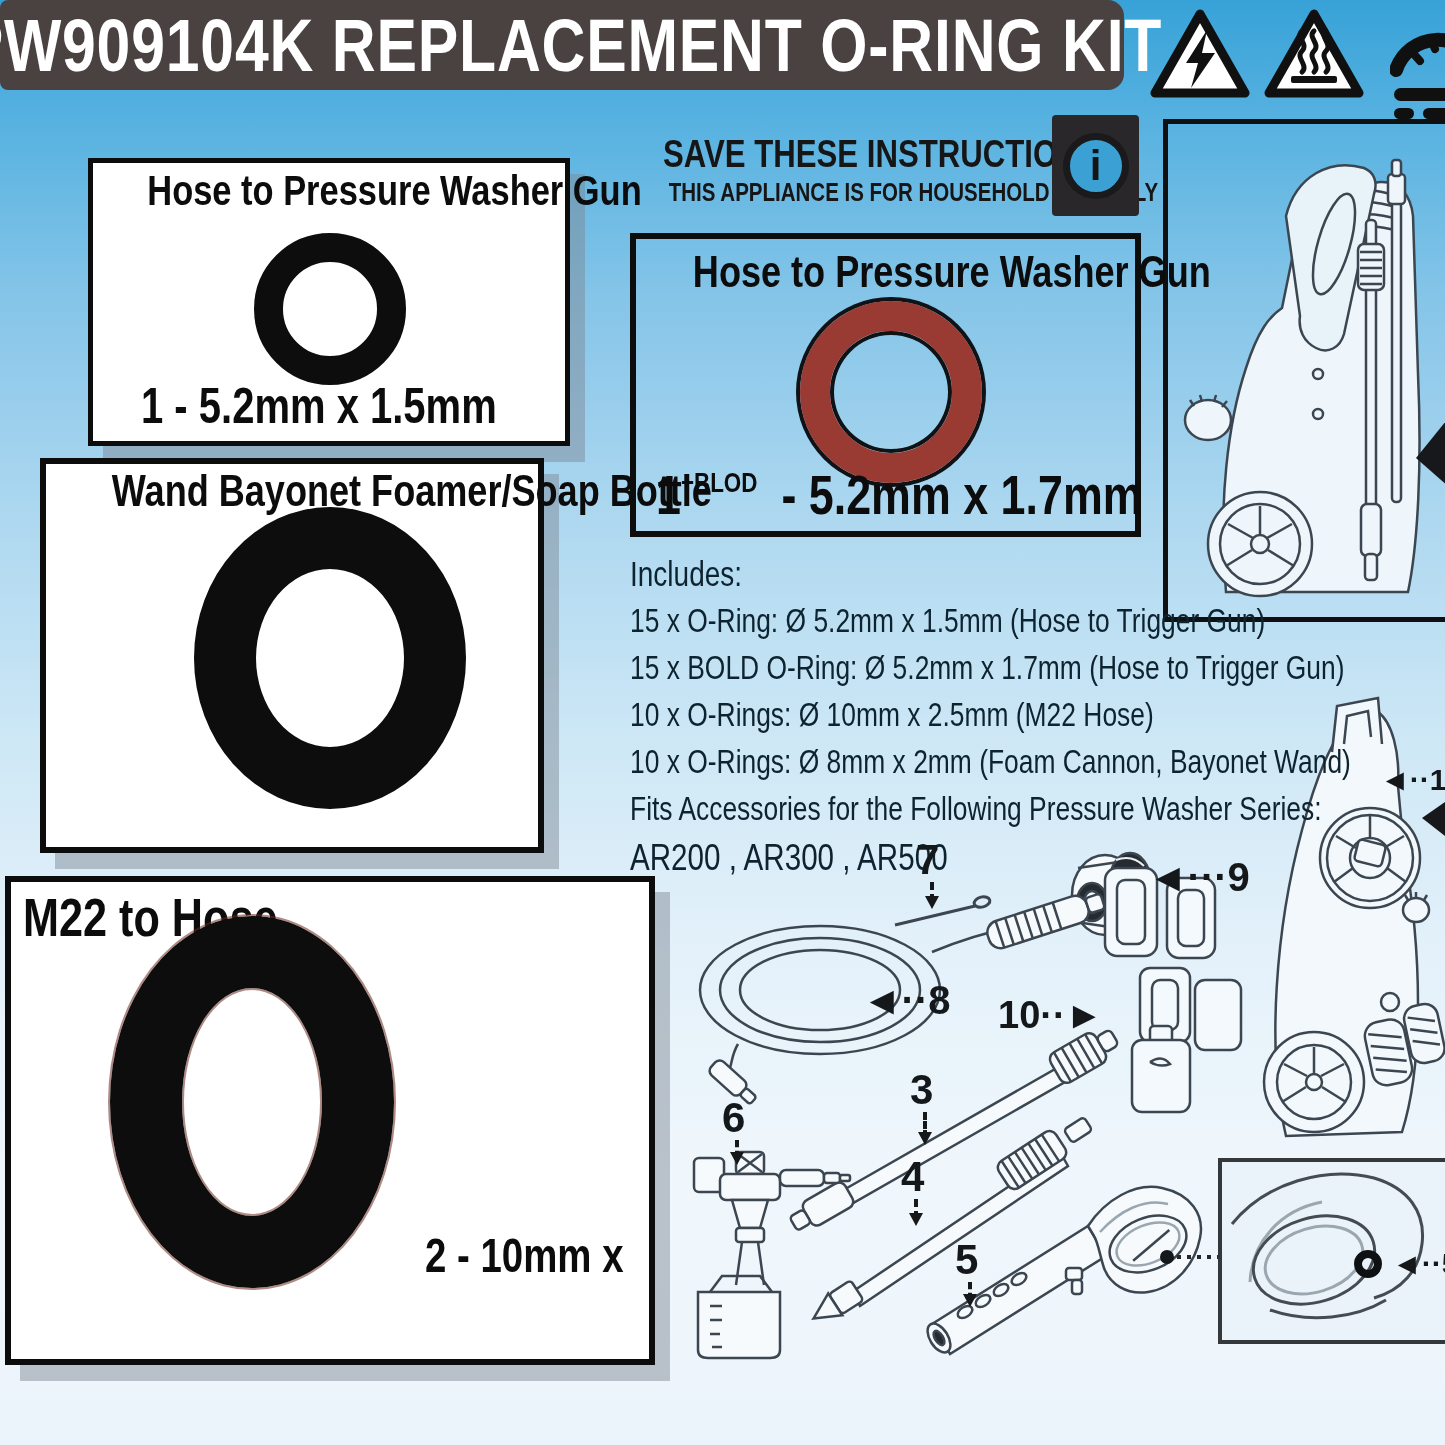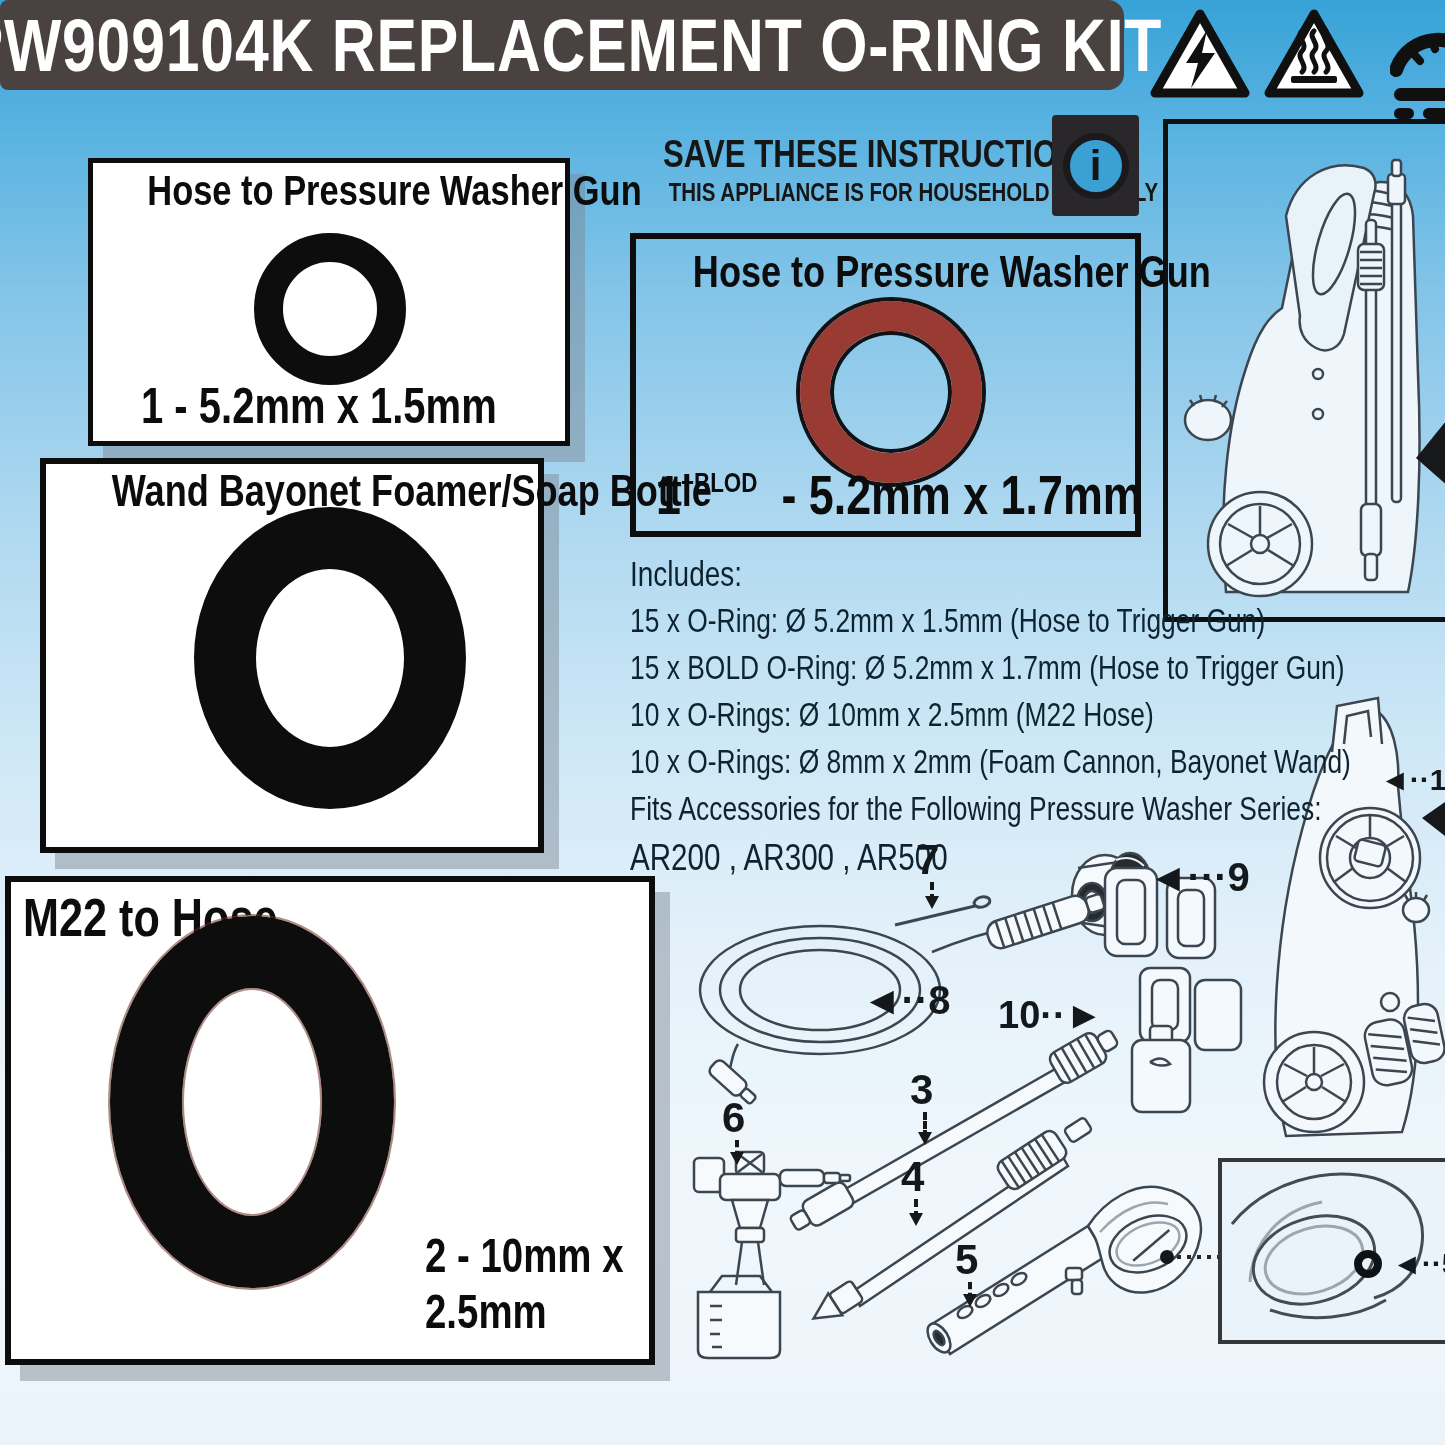--- a/index.html
+++ b/index.html
@@ -156,21 +156,20 @@
   <div class="ring" style="left:148px;top:43px;width:272px;height:302px;border-width:62px"></div>
 </div>
 
 <div class="abs panel" style="left:5px;top:876px;width:650px;height:489px;border-width:6px">
   <div class="dim" style="left:12px;top:4px;font-size:54px">
     <span class="cxl">M22 to Hose</span>
   </div>
   <div class="ring" style="left:99px;top:34px;width:284px;height:372px;border-width:72px;box-shadow:0 0 0 2px rgba(110,40,30,.55), inset 0 0 0 2px rgba(110,40,30,.55)"></div>
   <div class="dim" style="left:414px;top:346px;font-size:48px;line-height:56px">
     <div><span class="cxl">2 - 10mm x</span></div>
-    <div><span class="cxl">2.5mm</span></div>
   </div>
 </div>
 
 <div class="abs redbox">
   <div class="panel-title" style="margin-top:8px;font-size:44px">
     <span class="cx">Hose to Pressure Washer Gun</span>
   </div>
   <div class="red-ring"></div>
   <div class="dim" style="left:20px;bottom:4px;font-size:56px">
     <span class="cxl">

